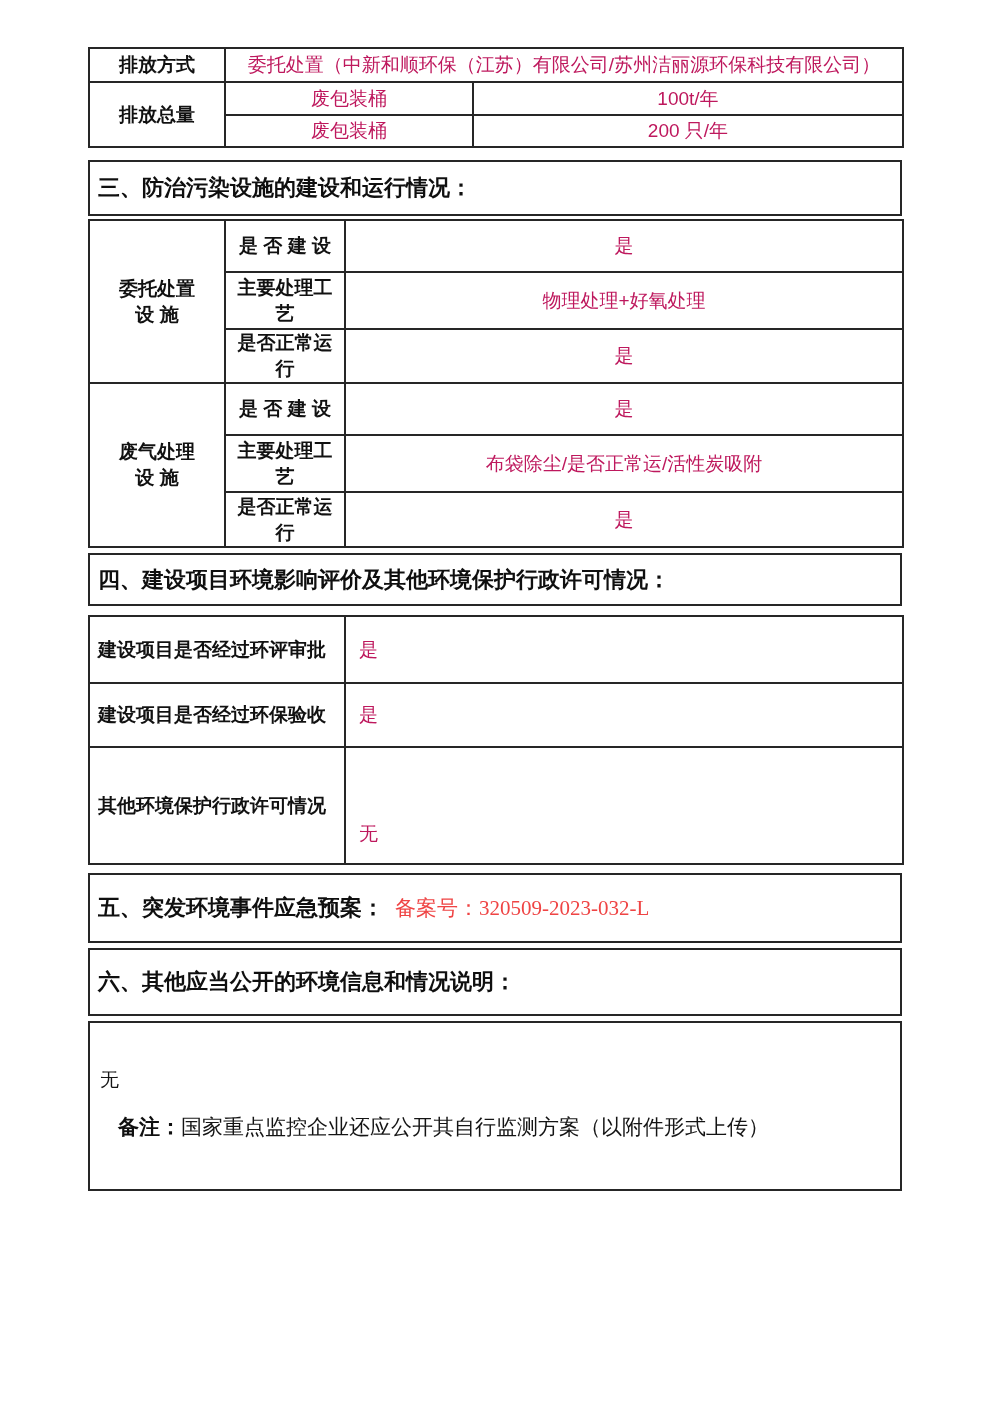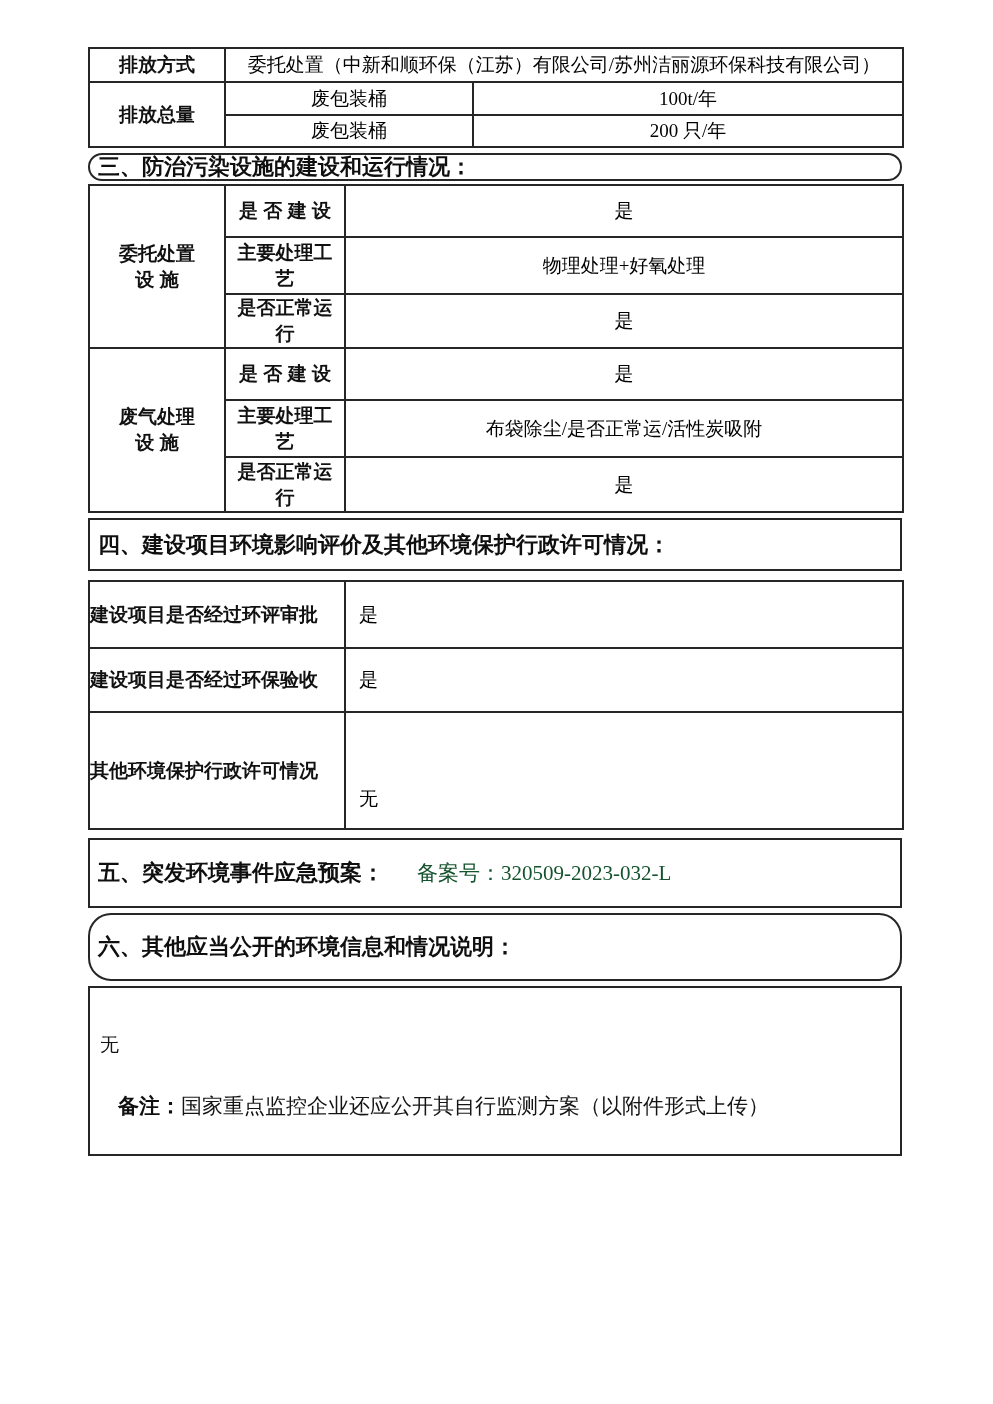--- a/index.html
+++ b/index.html
@@ -34,33 +34,34 @@
   }
 
   .lbl {
     font-family: "Liberation Sans", "DejaVu Sans", sans-serif;
     font-weight: 700;
     font-size: 19px;
     color: #111111;
     white-space: pre-line;
   }
   .val {
-    font-family: Liberation Serif, serif;
+    font-family: Liberation Sans, sans-serif;
     font-weight: 400;
     font-size: 19px;
-    color: #000000;
+    color: #be185d;
     white-space: pre-line;
   }
 
   .t1 { margin-top: 47px; }
   .t2 { margin-top: 3px; }
   .t3 { margin-top: 9px; }
 
   .t3 td.q {
     text-align: left;
+    padding-left: 8px;
   }
   .t3 td.a {
     text-align: left;
     padding-left: 13px;
   }
   .t3 td.a-bottom {
     vertical-align: bottom;
     padding-bottom: 16px;
   }
 
@@ -72,51 +73,51 @@
     padding-left: 8px;
     background: #ffffff;
   }
   .sec-title {
     font-family: "Liberation Sans", "DejaVu Sans", sans-serif;
     font-weight: 700;
     font-size: 22px;
     color: #0f0f0f;
     white-space: nowrap;
   }
-  .sec3 { margin-top: 5px; height: 28px; border-radius: 16px; }
+  .sec3 { margin-top: 12px; height: 56px; }
   .sec4 { margin-top: 5px; height: 53px; }
   .sec5 { margin-top: 8px; height: 70px; }
-  .sec6 { margin-top: 5px; height: 68px; border-radius: 23px; }
+  .sec6 { margin-top: 5px; height: 68px; }
 
   .filing {
     font-family: "Liberation Serif", "DejaVu Serif", serif;
     font-size: 21px;
-    color: #14532d;
-    margin-left: 33px;
+    color: #ef4444;
+    margin-left: 11px;
     white-space: nowrap;
   }
 
   
   .note-box {
     margin-top: 5px;
     height: 170px;
     border: 2px solid #262626;
     position: relative;
   }
   .none-text {
     position: absolute;
     top: 44px;
     left: 10px;
     font-family: "Liberation Serif", "DejaVu Serif", serif;
     font-size: 19px;
     color: #141414;
   }
   .note-line {
     position: absolute;
-    top: 104px;
+    top: 90px;
     left: 28px;
     white-space: nowrap;
   }
   .note-label {
     font-family: "Liberation Sans", "DejaVu Sans", sans-serif;
     font-weight: 700;
     font-size: 21px;
     color: #0f0f0f;
   }
   .note-text {

